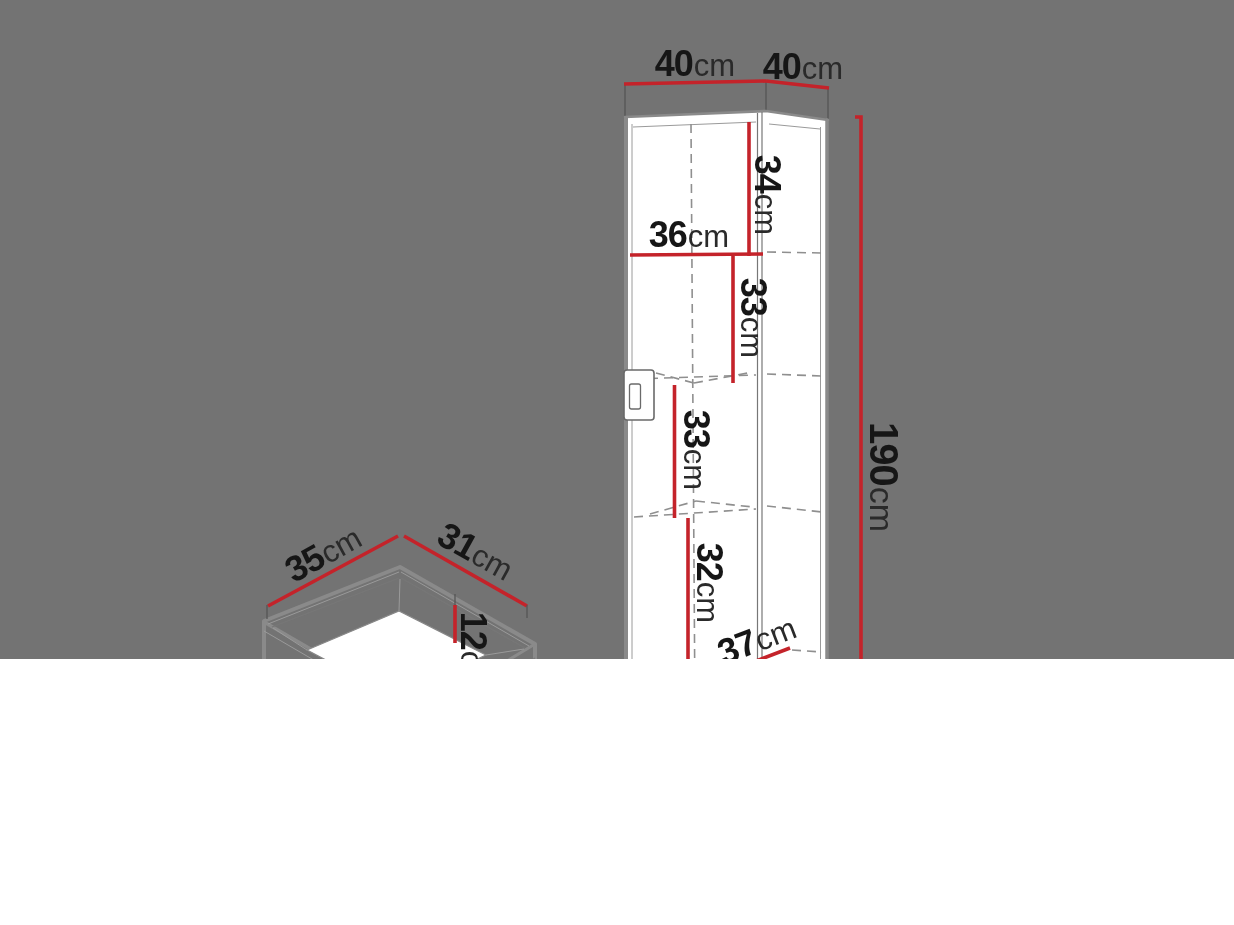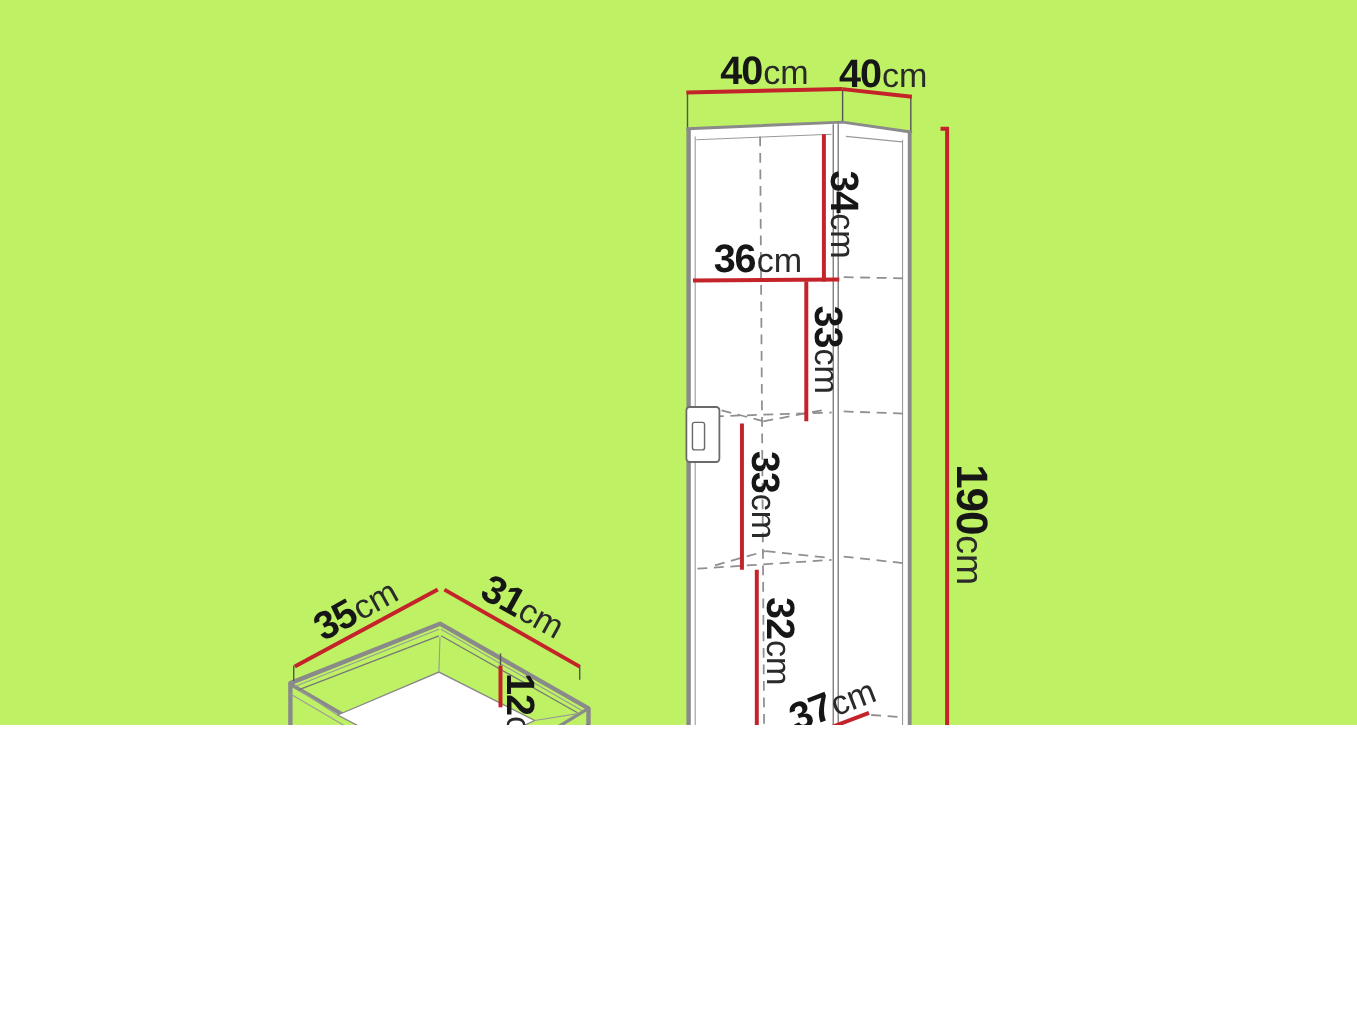--- a/index.html
+++ b/index.html
@@ -1,16 +1,16 @@
 <!DOCTYPE html>
 <html><head>
 <meta charset="utf-8">
 <style>
   html,body{margin:0;padding:0;background:#ffffff;}
-  .stage{width:1234px;height:659px;position:relative;background:#bef264;overflow:hidden;text-decoration:underline;}
+  .stage{width:1234px;height:659px;position:relative;background:#737373;overflow:hidden;text-decoration:underline;}
   svg{display:block;}
   .dim-label{font-family:"Liberation Sans",sans-serif;fill:#161616;}
   .dim-num{font-family:"Liberation Sans",sans-serif;font-weight:bold;font-size:36px;fill:#161616;letter-spacing:-1px;}
   .dim-unit{font-family:"Liberation Sans",sans-serif;font-weight:normal;font-size:31px;fill:#2a2a2a;letter-spacing:0;}
   .dim-num-big{font-size:40px;}
   .dim-unit-big{font-size:34px;}
   .outline-thick{stroke:#8a8a8a;stroke-width:4;fill:none;stroke-linecap:round;stroke-linejoin:round;}
   .outline-med{stroke:#8a8a8a;stroke-width:3;fill:none;stroke-linecap:round;}
   .line-thin{stroke:#777;stroke-width:1.2;fill:none;}
   .line-faint{stroke:#9a9a9a;stroke-width:1;fill:none;}

